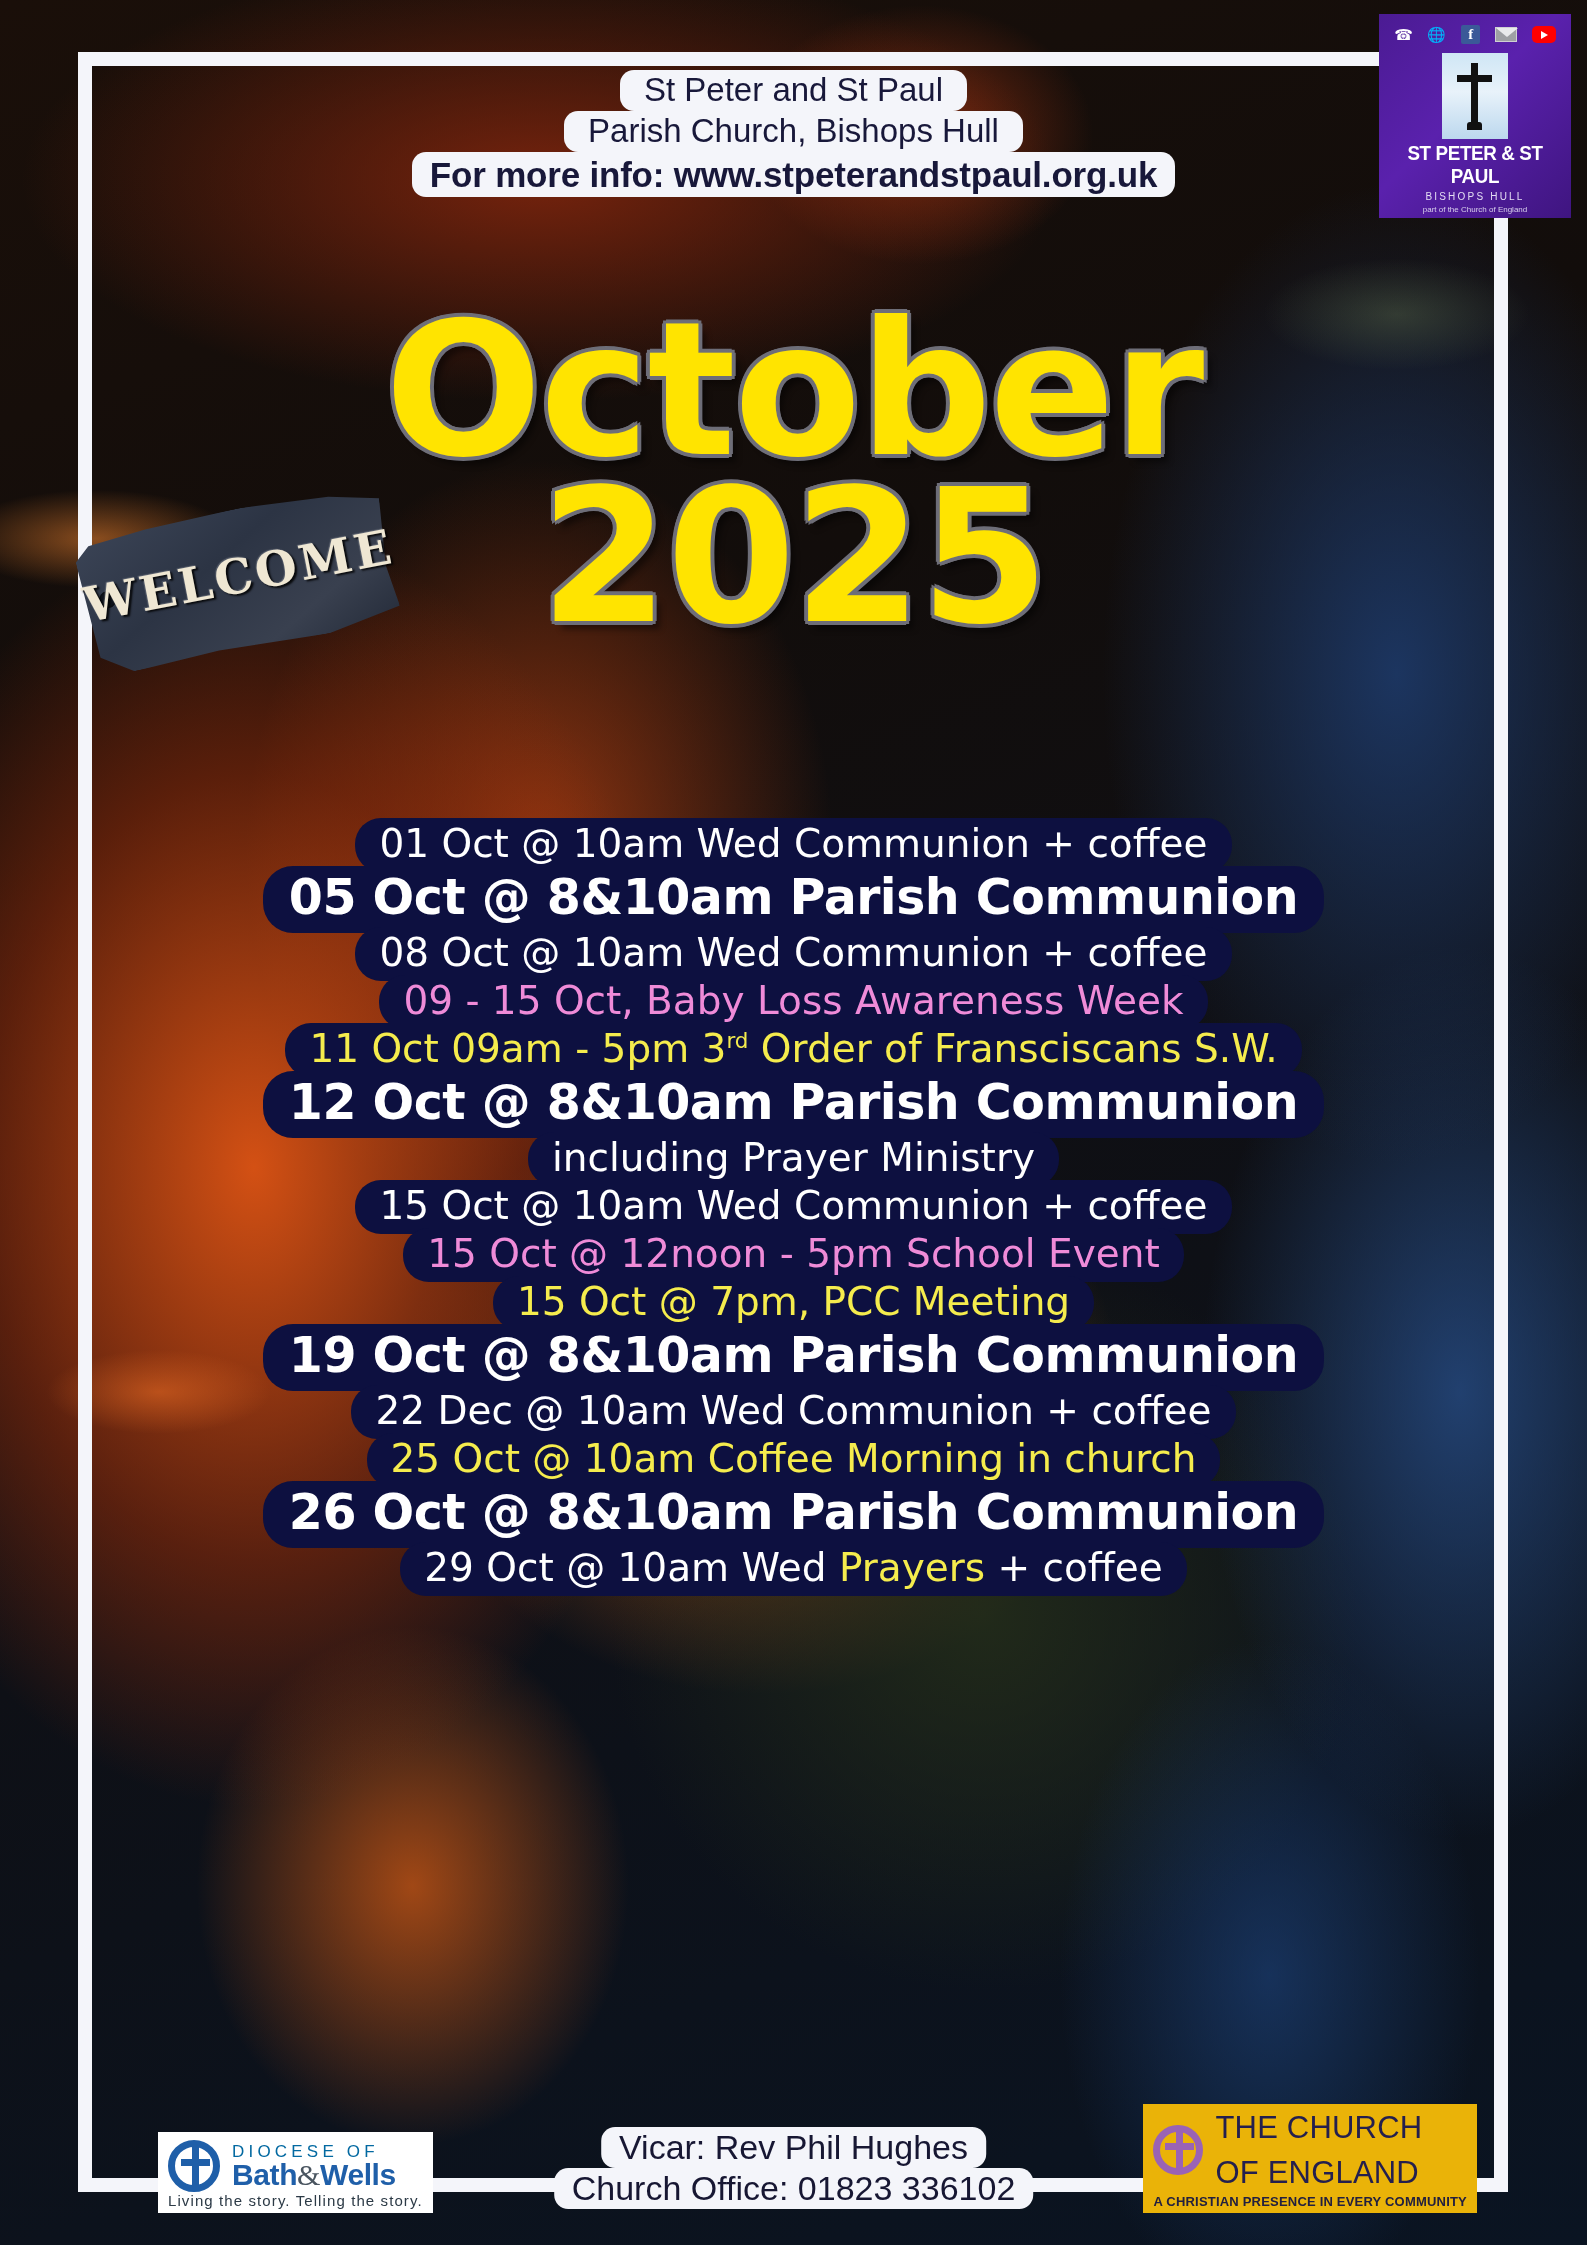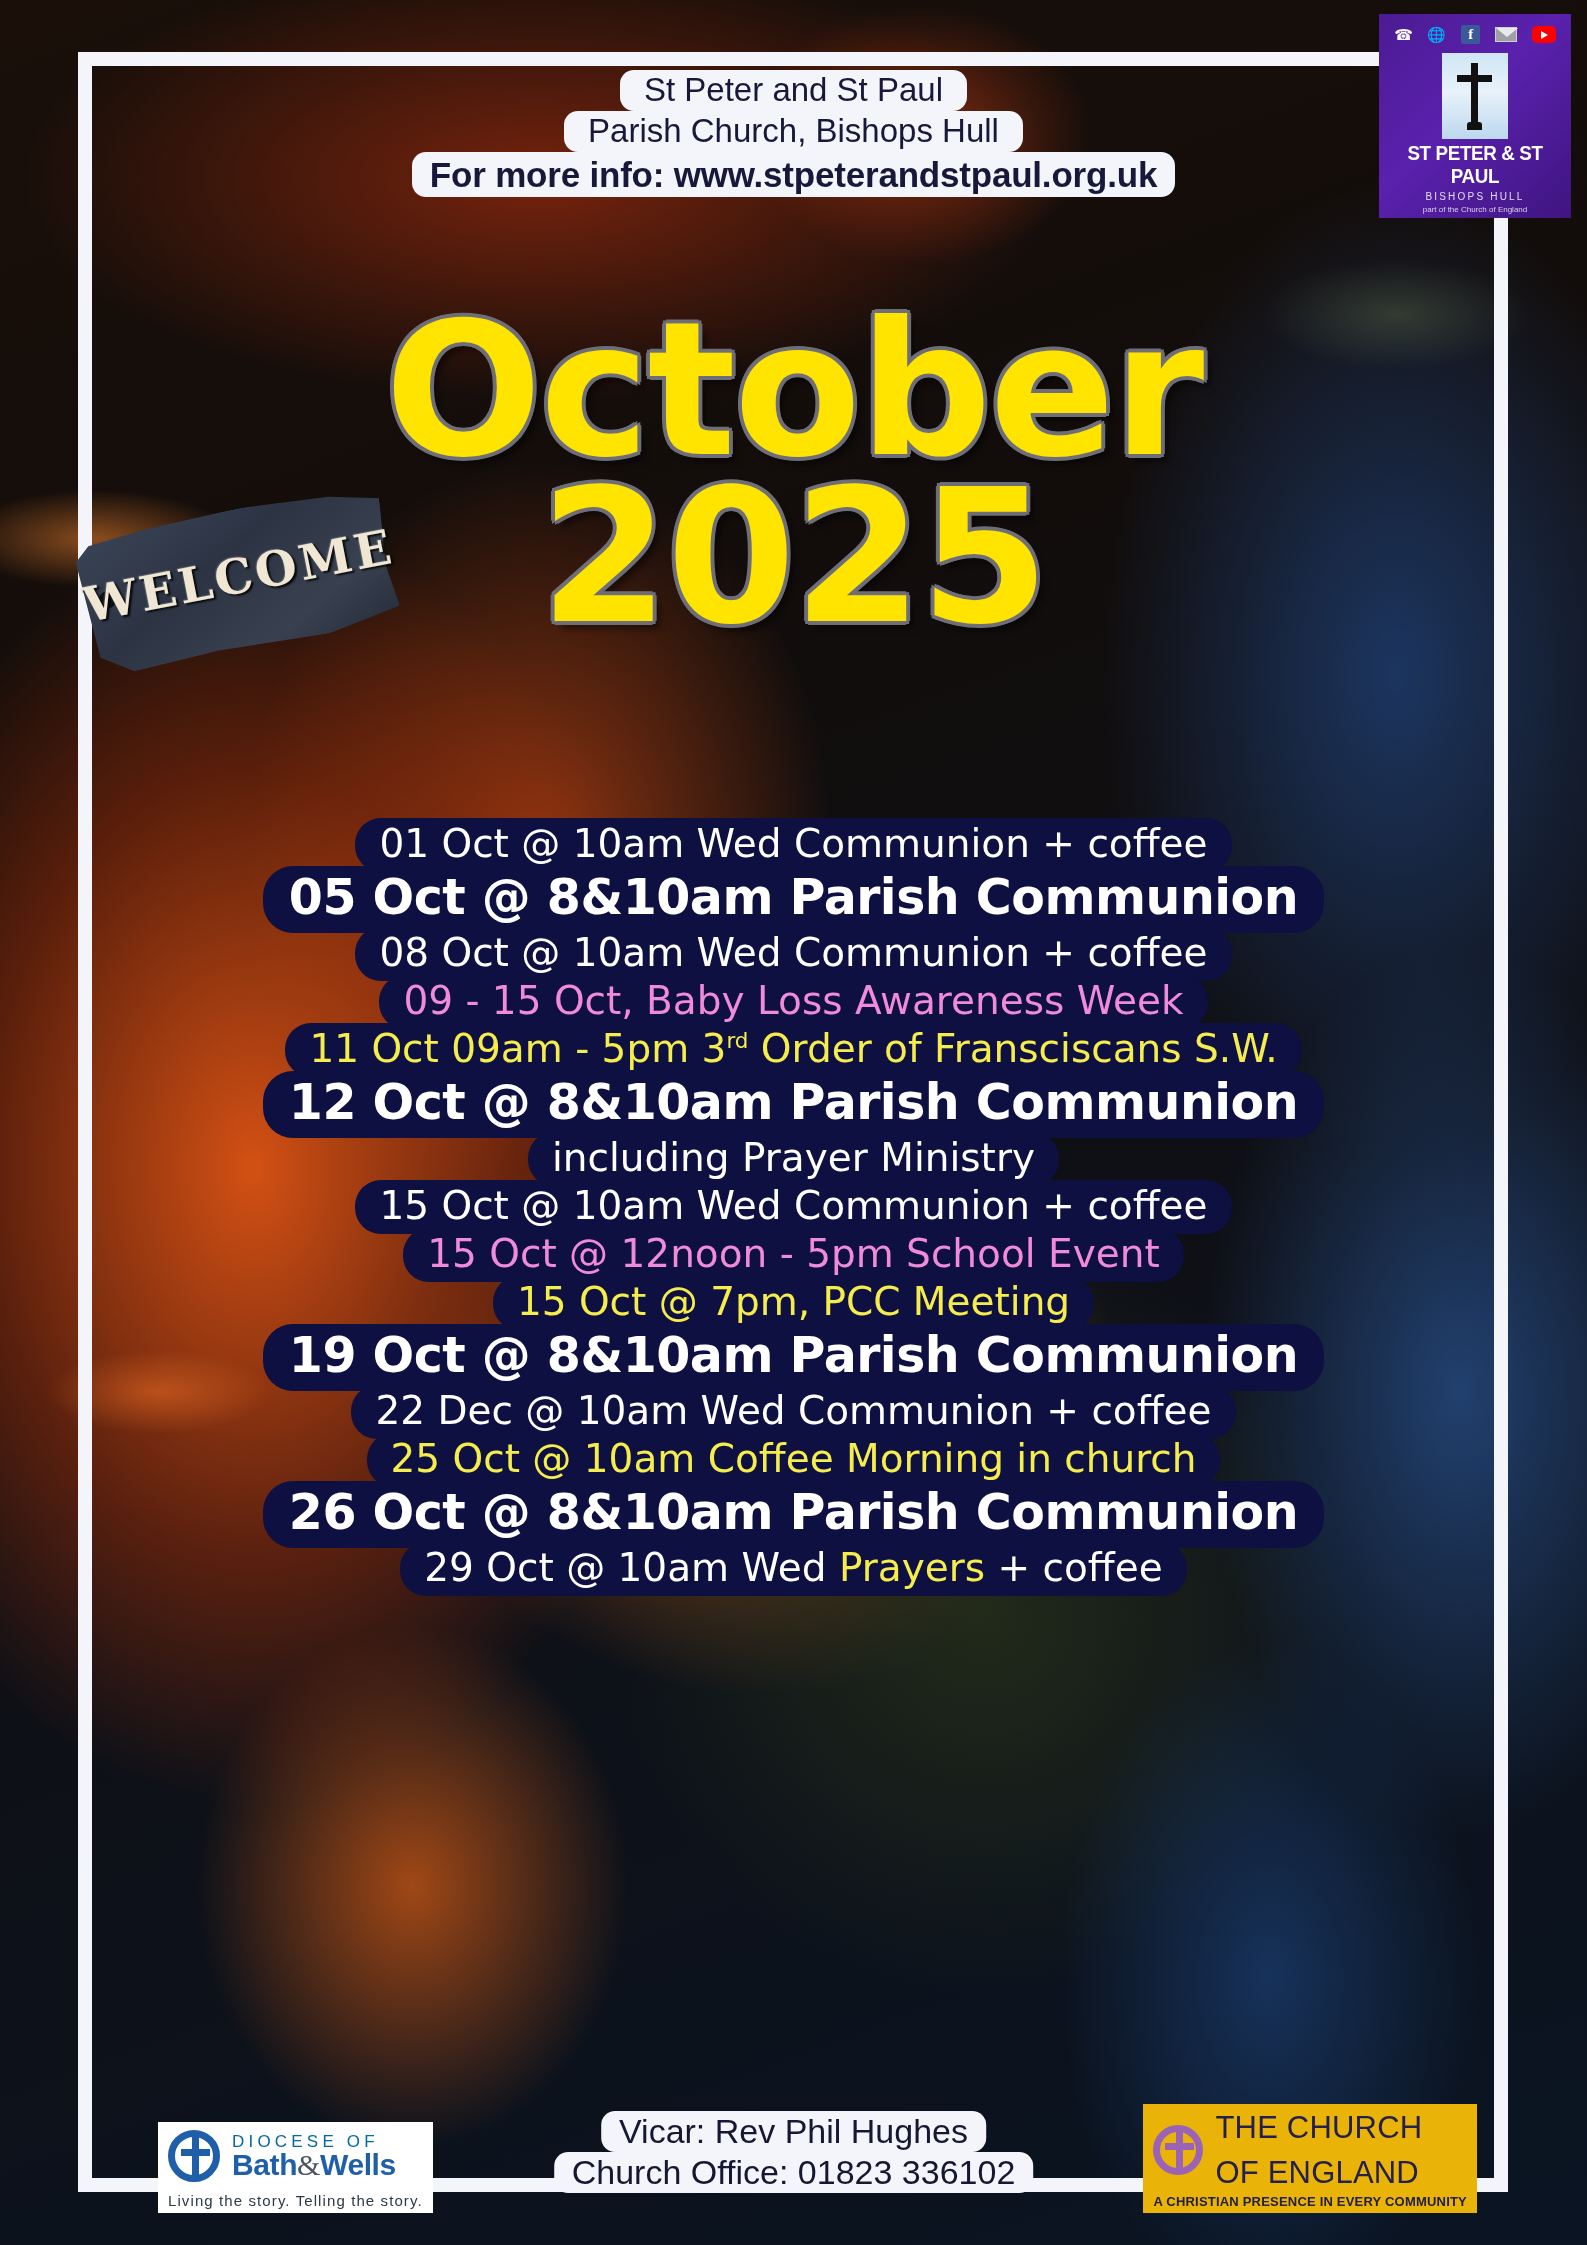--- a/index.html
+++ b/index.html
@@ -288,21 +288,21 @@
     vertical-align: super;
     line-height: 0;
   }
 
   
   .footer { position: absolute; left: 0; right: 0; bottom: 0; height: 190px; z-index: 7; }
 
   .contact-plate {
     position: absolute;
     left: 50%; transform: translateX(-50%);
-    bottom: 52px;
+    bottom: 36px;
     text-align: center;
     line-height: 1.15;
   }
   .contact-plate .cline {
     display: inline-block;
     background: #f4f5fa;
     color: #171733;
     border-radius: 14px;
     padding: 1px 18px;
     font-size: 34px;
@@ -326,21 +326,21 @@
     border-radius: 50%;
     position: relative;
     flex: none;
   }
   .bw-mark .v { position: absolute; left: 17px; top: -2px; width: 7px; height: 44px; background: #1f5fa9; }
   .bw-mark .h { position: absolute; left: 6px; top: 12px; width: 29px; height: 7px; background: #1f5fa9; }
   .bw-words { display: flex; flex-direction: column; line-height: 1; }
   .bw-l1 { font-size: 17px; letter-spacing: 4.2px; color: #0369a1; }
   .bw-l2 { font-size: 30px; font-weight: 700; color: #1f5fa9; letter-spacing: -0.4px; margin-top: 0; }
   .bw-l2 .amp { font-weight: 400; color: #4a5560; font-family: "Liberation Serif", serif; }
-  .bw-tag { font-size: 15px; color: #2c3a46; letter-spacing: 1.1px; margin-top: 10px; }
+  .bw-tag { font-size: 15px; color: #2c3a46; letter-spacing: 1.1px; margin-top: 0; }
 
   
   .coe-logo {
     position: absolute;
     right: 110px; bottom: 32px;
     background: #eab308;
     padding: 8px 10px 4px 10px;
     display: flex;
     flex-direction: column;
     align-items: flex-start;

